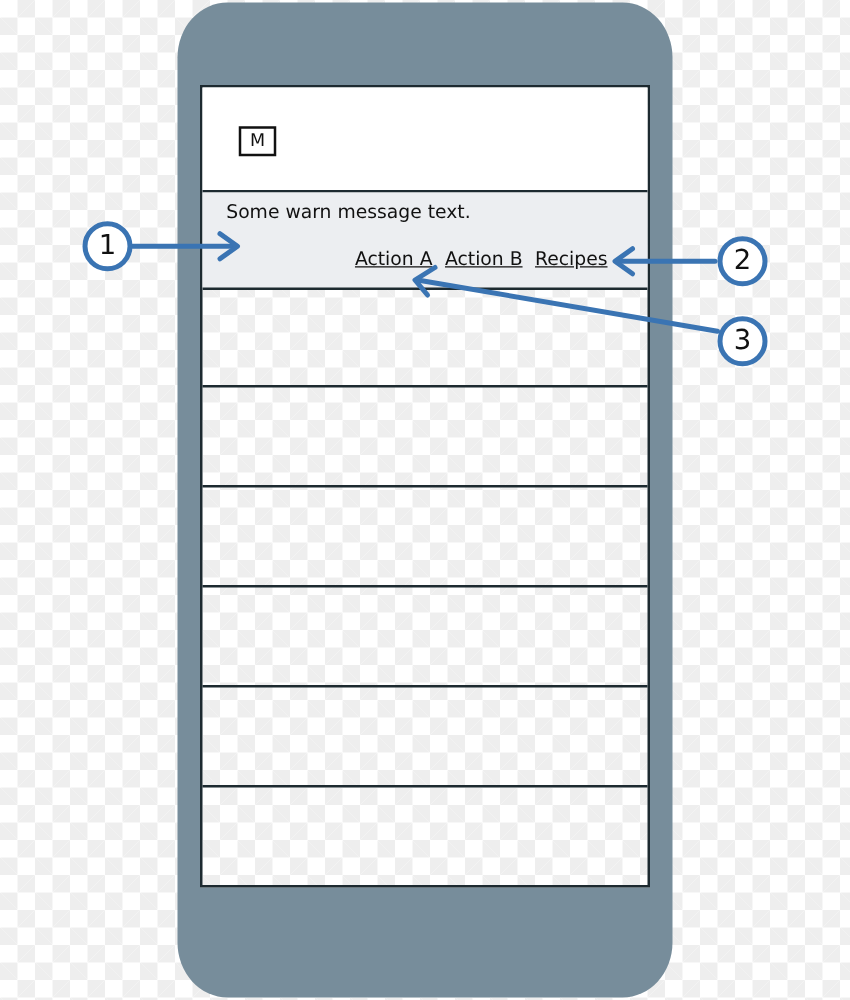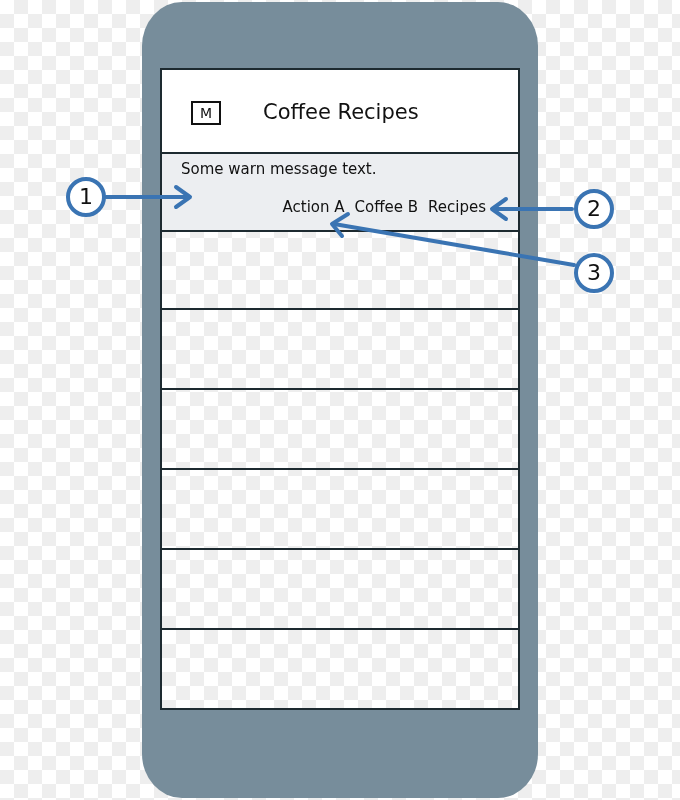--- a/index.html
+++ b/index.html
@@ -49,48 +49,47 @@
       position: absolute; left: 0; right: 0; top: 84px; height: 76px;
       background: #eceef1; border-bottom: 2px solid #1d2a30;
     }
     .warn-text {
       position: absolute; left: 19px; top: 6px; font-size: 15px; color: #111;
     }
     .actions {
       position: absolute; right: 32px; top: 44px;
       display: flex; gap: 10px; font-size: 15px;
     }
-    .actions span { color: #111; cursor: pointer; }
+    .actions span { color: #111; text-decoration: underline; cursor: pointer; }
     .row {
       position: absolute; left: 0; right: 0; height: 80px;
       border-bottom: 2px solid #1d2a30; box-sizing: border-box;
     }
     .callout {
       position: absolute; width: 40px; height: 40px; border-radius: 50%;
       border: 4px solid #3a74b3; background: #ffffff; box-sizing: border-box;
       font-size: 22px; line-height: 32px; text-align: center; color: #111;
     }
     svg.arrows { position: absolute; left: 0; top: 0; }
   </style>
 </head>
 <body>
 
 <div class="phone"></div>
 
 <div class="screen">
   <div class="appbar">
     <div class="menu-box">M</div>
-    <div class="title">Coffee Recipes</div>
   </div>
 
   <div class="warn">
     <div class="warn-text">Some warn message text.</div>
     <div class="actions">
       <span>Action A</span>
-      <span>Coffee B</span>
+      <span>Action B</span>
       <span>Recipes</span>
     </div>
   </div>
 
   <div class="row" style="top:160px"></div>
   <div class="row" style="top:240px"></div>
   <div class="row" style="top:320px"></div>
   <div class="row" style="top:400px"></div>
   <div class="row" style="top:480px"></div>
   <div class="row" style="top:560px; border-bottom:none"></div>

